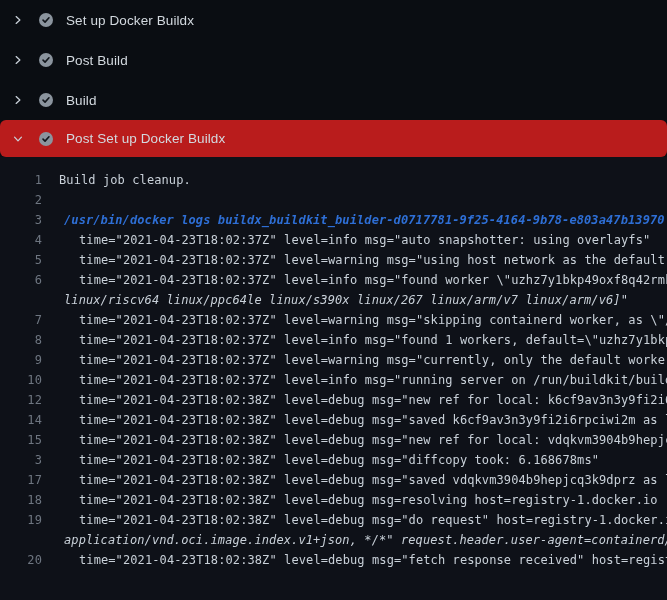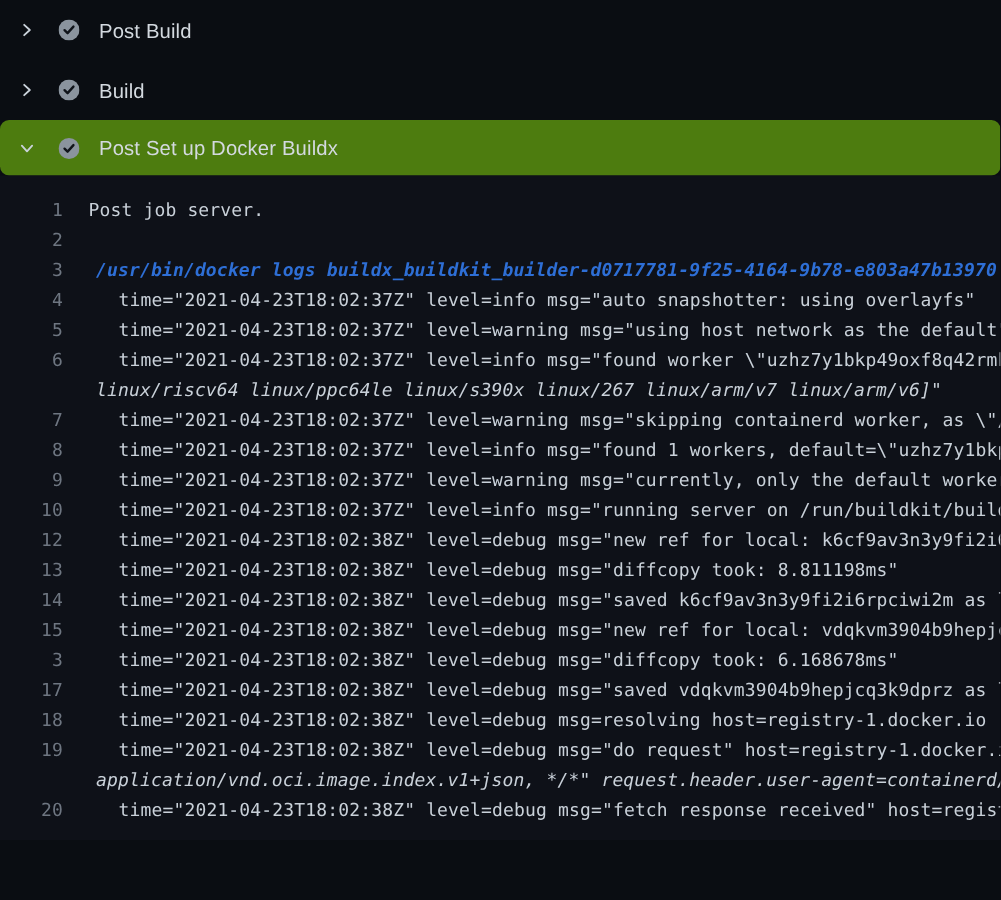--- a/index.html
+++ b/index.html
@@ -15,21 +15,21 @@
   .step {
     height:40px;
     display:flex;
     align-items:center;
     padding-left:13px;
     cursor:pointer;
     box-sizing:border-box;
   }
   .step.expanded {
     height:37px;
-    background:#4d7c0f;
+    background:#b91c1c;
     border-radius:6px;
   }
   .chev {
     width:10px; height:10px;
     flex:none;
     display:flex; align-items:center; justify-content:center;
     margin-right:16px;
   }
   .check {
     width:14px; height:14px;
@@ -71,20 +71,34 @@
   .ind2 { margin-left:37px; }
   .cmd  { color:var(--cmd-blue,#2e6fd6); font-weight:bold; }
 </style>
 </head>
 <body>
 
 <div class="screen">
 
   <div class="steps">
 
+    <div class="step">
+      <span class="chev">
+        <svg width="10" height="10" viewBox="0 0 16 16">
+            <path d="M5 2.5 L11 8 L5 13.5" fill="none" stroke="#c9d1d9" stroke-width="2" stroke-linecap="round" stroke-linejoin="round"></path>
+          </svg>
+      </span>
+      <span class="check">
+        <svg width="14" height="14" viewBox="0 0 16 16">
+            <circle cx="8" cy="8" r="8" fill="#8b949e"></circle>
+            <path d="M11.4 5.4 L6.9 10.4 L4.6 8.1" fill="none" stroke="#10141a" stroke-width="1.8" stroke-linecap="round" stroke-linejoin="round"></path>
+          </svg>
+      </span>
+      <span class="slabel">Set up Docker Buildx</span>
+    </div>
 
     <div class="step">
       <span class="chev">
         <svg width="10" height="10" viewBox="0 0 16 16">
             <path d="M5 2.5 L11 8 L5 13.5" fill="none" stroke="#c9d1d9" stroke-width="2" stroke-linecap="round" stroke-linejoin="round"></path>
           </svg>
       </span>
       <span class="check">
         <svg width="14" height="14" viewBox="0 0 16 16">
             <circle cx="8" cy="8" r="8" fill="#8b949e"></circle>
@@ -121,33 +135,32 @@
             <path d="M11.4 5.4 L6.9 10.4 L4.6 8.1" fill="none" stroke="#10141a" stroke-width="1.8" stroke-linecap="round" stroke-linejoin="round"></path>
           </svg>
       </span>
       <span class="slabel">Post Set up Docker Buildx</span>
     </div>
 
   </div>
 
   <div class="logview">
     <div id="log-rows">
-        <div class="lrow"><span class="lnum">1</span><span class="ltxt ind0">Post job server.</span></div>
+        <div class="lrow"><span class="lnum">1</span><span class="ltxt ind0">Build job cleanup.</span></div>
         <div class="lrow"><span class="lnum">2</span></div>
         <div class="lrow"><span class="lnum">3</span><span class="ltxt ind1 cmd">/usr/bin/docker logs buildx_buildkit_builder-d0717781-9f25-4164-9b78-e803a47b13970</span></div>
         <div class="lrow"><span class="lnum">4</span><span class="ltxt ind2">time="2021-04-23T18:02:37Z" level=info msg="auto snapshotter: using overlayfs"</span></div>
         <div class="lrow"><span class="lnum">5</span><span class="ltxt ind2">time="2021-04-23T18:02:37Z" level=warning msg="using host network as the default"</span></div>
         <div class="lrow"><span class="lnum">6</span><span class="ltxt ind2">time="2021-04-23T18:02:37Z" level=info msg="found worker \"uzhz7y1bkp49oxf8q42rmk0xj</span></div>
         <div class="lrow"><span class="lnum"></span><span class="ltxt ind1">linux/riscv64 linux/ppc64le linux/s390x linux/267 linux/arm/v7 linux/arm/v6]"</span></div>
         <div class="lrow"><span class="lnum">7</span><span class="ltxt ind2">time="2021-04-23T18:02:37Z" level=warning msg="skipping containerd worker, as \"/run</span></div>
         <div class="lrow"><span class="lnum">8</span><span class="ltxt ind2">time="2021-04-23T18:02:37Z" level=info msg="found 1 workers, default=\"uzhz7y1bkp49o</span></div>
         <div class="lrow"><span class="lnum">9</span><span class="ltxt ind2">time="2021-04-23T18:02:37Z" level=warning msg="currently, only the default worker ca</span></div>
         <div class="lrow"><span class="lnum">10</span><span class="ltxt ind2">time="2021-04-23T18:02:37Z" level=info msg="running server on /run/buildkit/buildkitd</span></div>
         <div class="lrow"><span class="lnum">12</span><span class="ltxt ind2">time="2021-04-23T18:02:38Z" level=debug msg="new ref for local: k6cf9av3n3y9fi2i6rpc</span></div>
-        <div class="lrow"><span class="lnum">13</span><span class="ltxt ind2">time="2021-04-23T18:02:38Z" level=debug msg="diffcopy took: 8.811198ms"</span></div>
         <div class="lrow"><span class="lnum">14</span><span class="ltxt ind2">time="2021-04-23T18:02:38Z" level=debug msg="saved k6cf9av3n3y9fi2i6rpciwi2m as loca</span></div>
         <div class="lrow"><span class="lnum">15</span><span class="ltxt ind2">time="2021-04-23T18:02:38Z" level=debug msg="new ref for local: vdqkvm3904b9hepjcq3k</span></div>
         <div class="lrow"><span class="lnum">3</span><span class="ltxt ind2">time="2021-04-23T18:02:38Z" level=debug msg="diffcopy took: 6.168678ms"</span></div>
         <div class="lrow"><span class="lnum">17</span><span class="ltxt ind2">time="2021-04-23T18:02:38Z" level=debug msg="saved vdqkvm3904b9hepjcq3k9dprz as loca</span></div>
         <div class="lrow"><span class="lnum">18</span><span class="ltxt ind2">time="2021-04-23T18:02:38Z" level=debug msg=resolving host=registry-1.docker.io</span></div>
         <div class="lrow"><span class="lnum">19</span><span class="ltxt ind2">time="2021-04-23T18:02:38Z" level=debug msg="do request" host=registry-1.docker.io re</span></div>
         <div class="lrow"><span class="lnum"></span><span class="ltxt ind1">application/vnd.oci.image.index.v1+json, */*" request.header.user-agent=containerd/1.4</span></div>
         <div class="lrow"><span class="lnum">20</span><span class="ltxt ind2">time="2021-04-23T18:02:38Z" level=debug msg="fetch response received" host=registry-</span></div>
       </div>
   </div>

